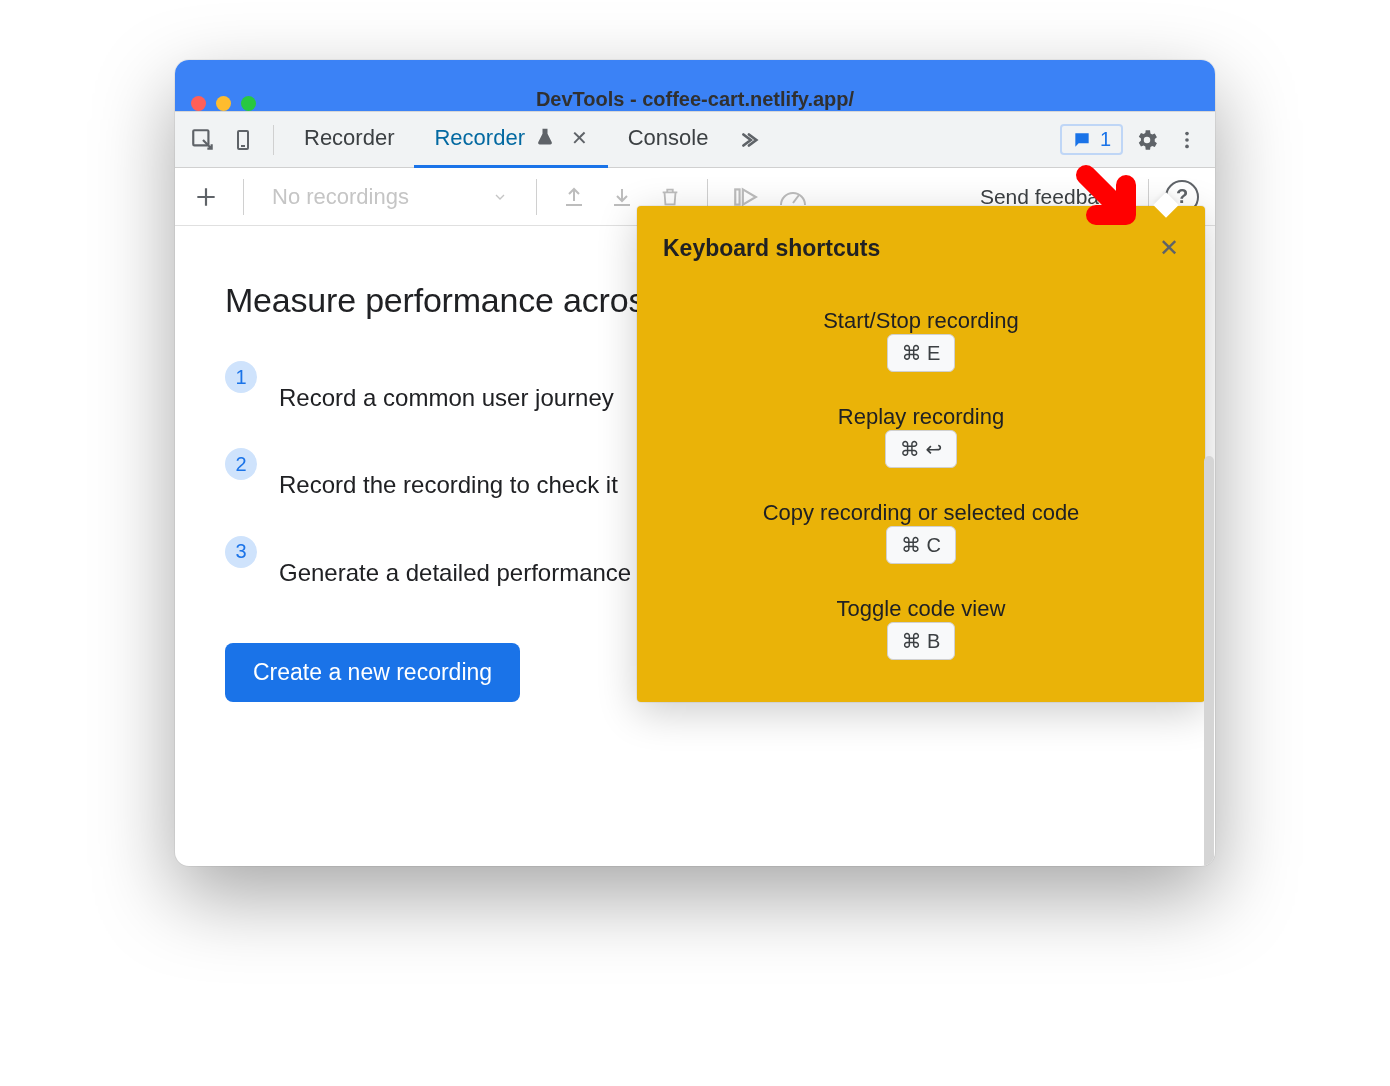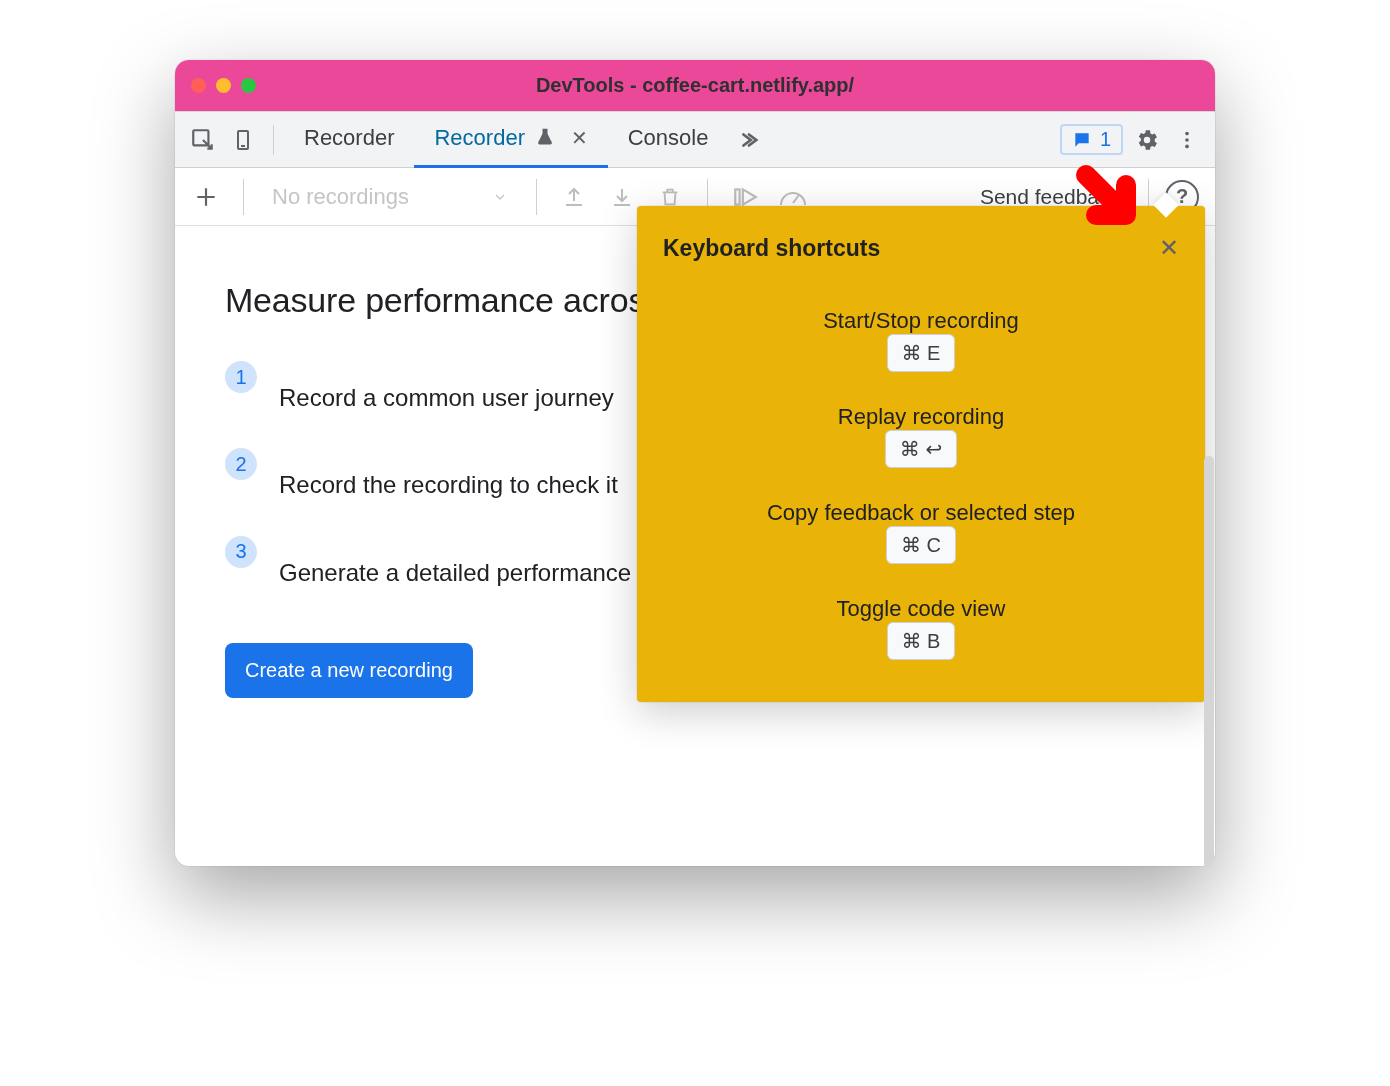--- a/index.html
+++ b/index.html
@@ -16,23 +16,23 @@
     .window {
       width: 1040px;
       background: #fff;
       border-radius: 14px;
       box-shadow: 0 30px 80px rgba(0,0,0,0.35), 0 0 0 1px rgba(0,0,0,0.05);
       overflow: hidden;
       position: relative;
     }
     .titlebar {
       display: flex;
-      align-items: center;
+      align-items: flex-end;
       height: 52px;
-      background: #ec4899;
+      background: #3b82f6;
       border-bottom: 1px solid #d7d7d7;
       position: relative;
     }
     .traffic-lights {
       display: flex;
       gap: 10px;
       position: absolute;
       left: 16px;
     }
     .light { width: 15px; height: 15px; border-radius: 50%; }
@@ -204,22 +204,22 @@
       color: #202124;
       line-height: 1.55;
       margin-top: 20px;
     }
     .create-btn {
       margin-top: 52px;
       background: #1a73e8;
       color: #fff;
       border: none;
       border-radius: 8px;
-      font-size: 20px;
-      padding: 16px 20px;
+      font-size: 23px;
+      padding: 16px 28px;
       cursor: pointer;
     }
 
     .popover {
       position: absolute;
       top: -20px;
       right: 10px;
       width: 568px;
       background: #eab308;
       border-radius: 4px;
@@ -431,21 +431,21 @@
       </div>
       <div class="shortcut-row">
         <span class="shortcut-label">Start/Stop recording</span>
         <span class="keycap">⌘ E</span>
       </div>
       <div class="shortcut-row">
         <span class="shortcut-label">Replay recording</span>
         <span class="keycap">⌘ ↩</span>
       </div>
       <div class="shortcut-row">
-        <span class="shortcut-label">Copy feedback or selected step</span>
+        <span class="shortcut-label">Copy recording or selected code</span>
         <span class="keycap">⌘ C</span>
       </div>
       <div class="shortcut-row">
         <span class="shortcut-label">Toggle code view</span>
         <span class="keycap">⌘ B</span>
       </div>
     </div>
 
     <div class="scrollbar-thumb"></div>
   </div>

